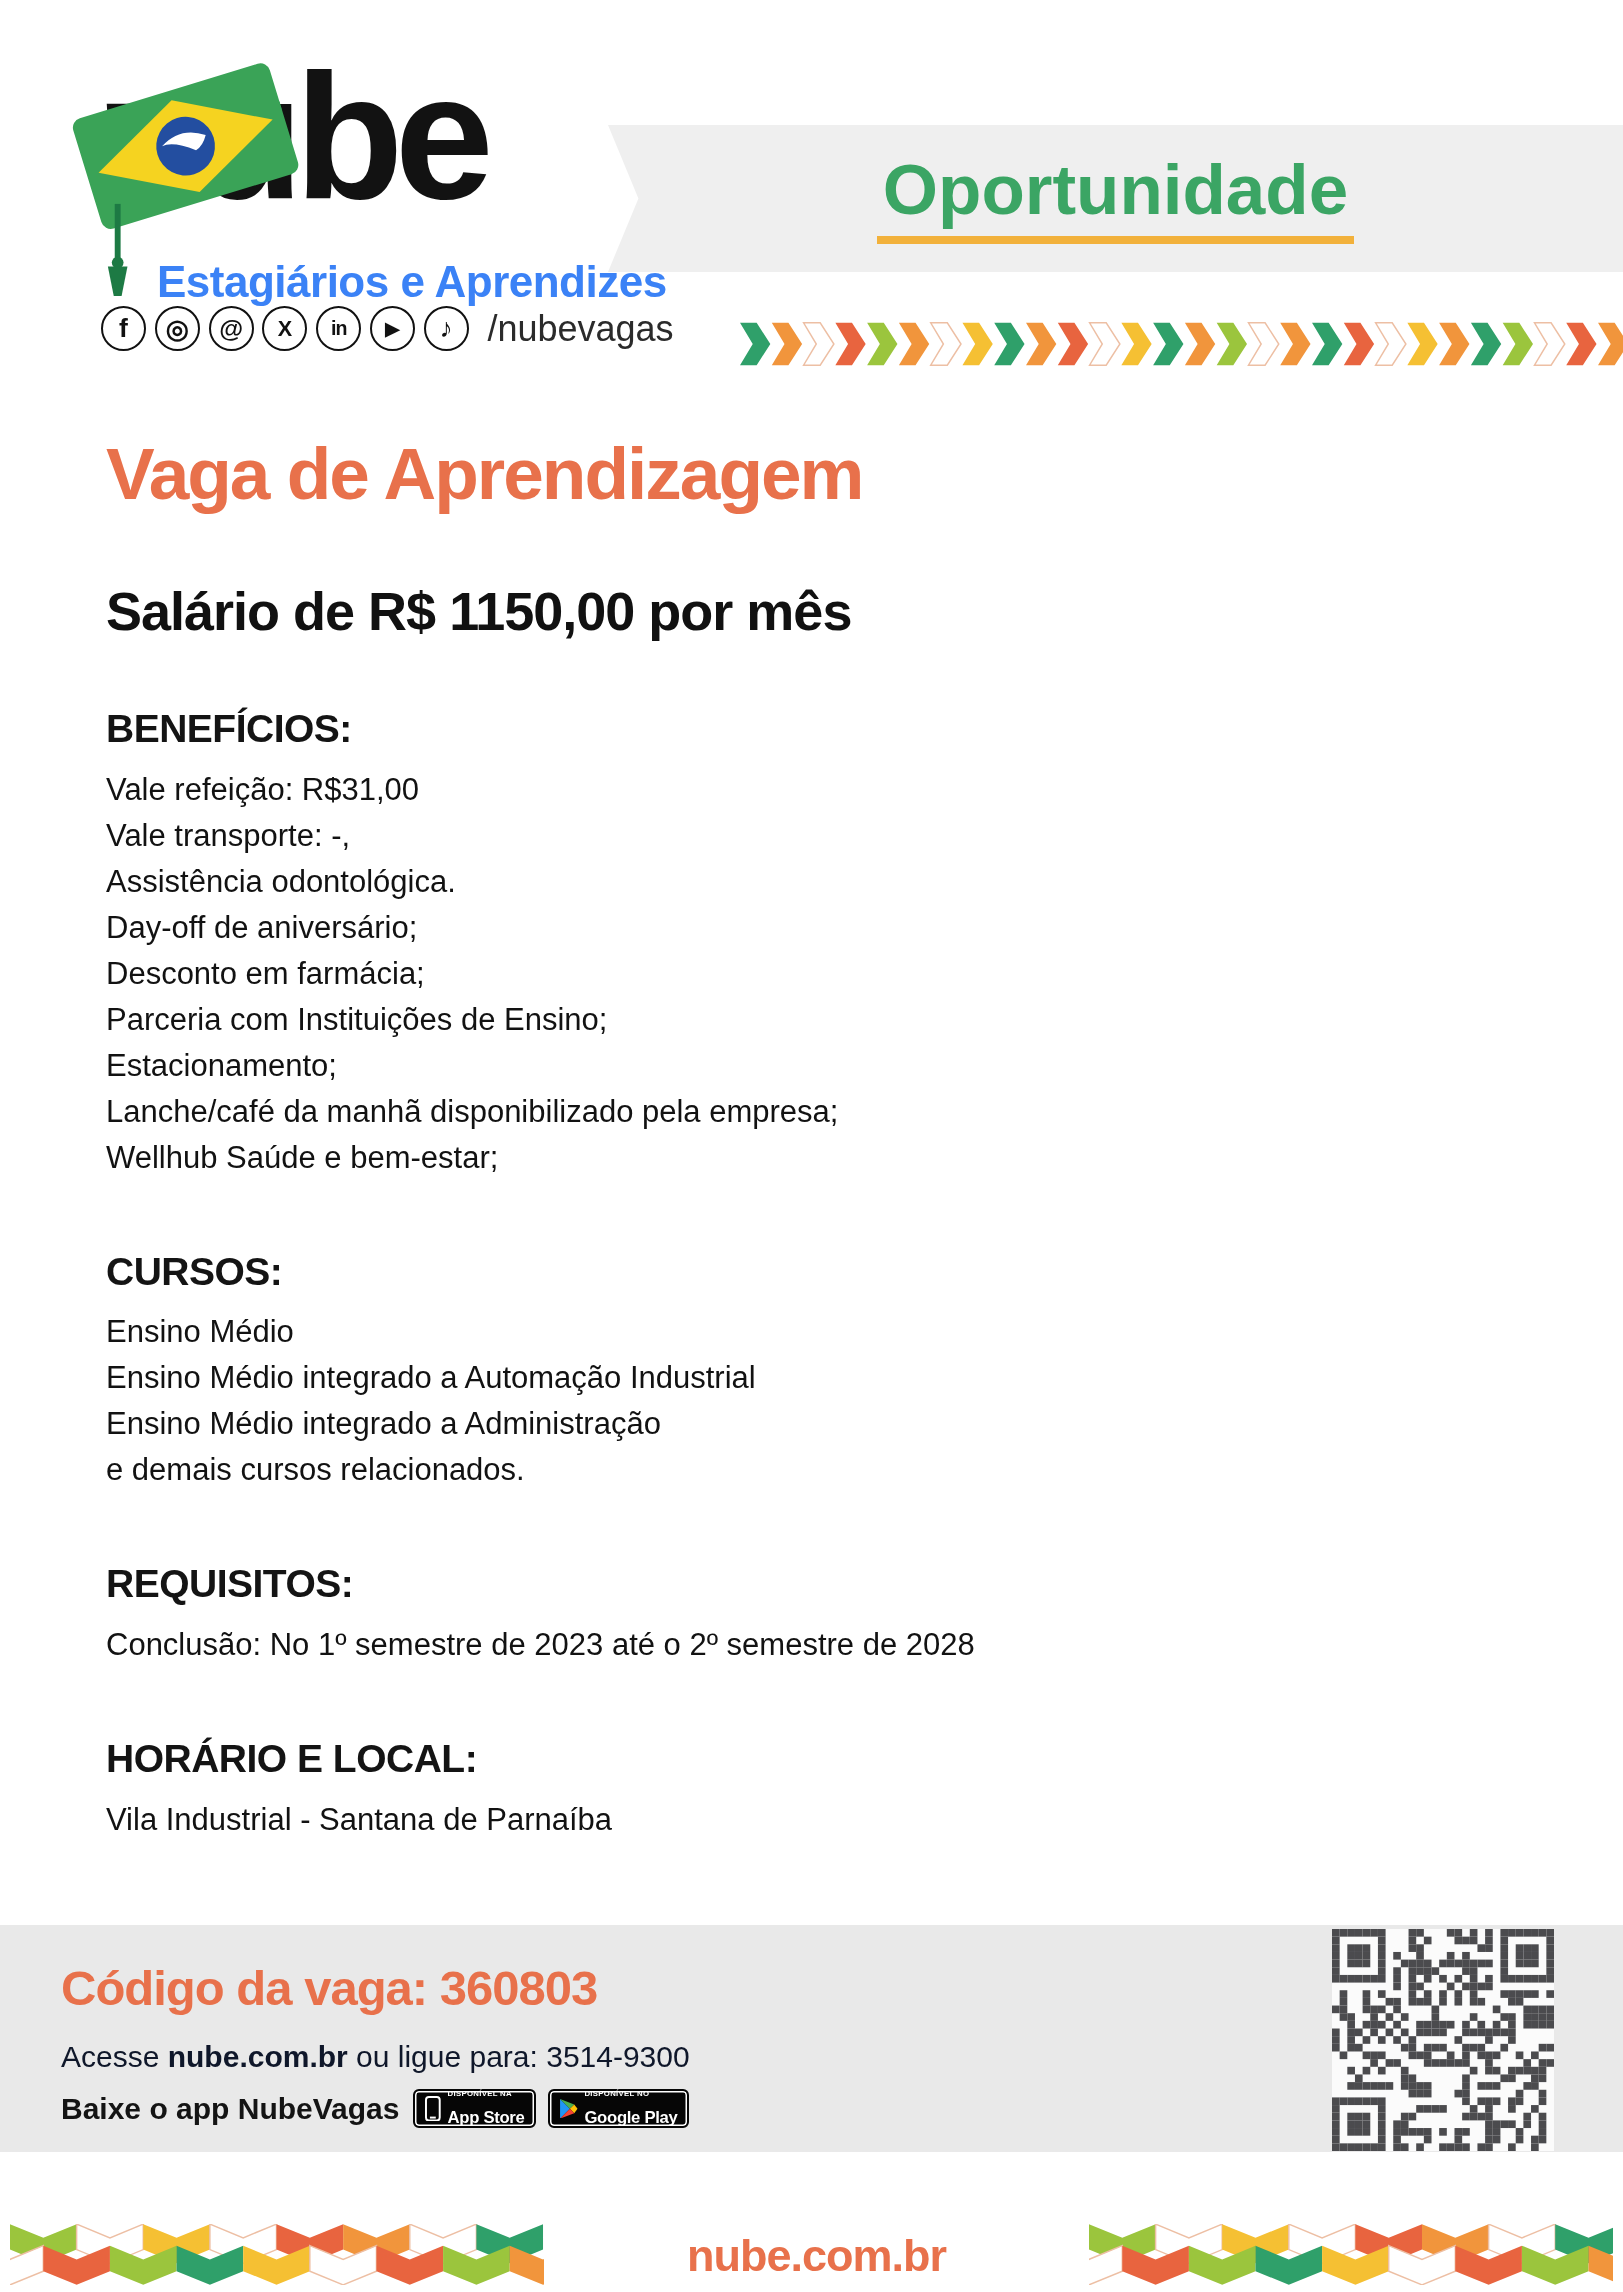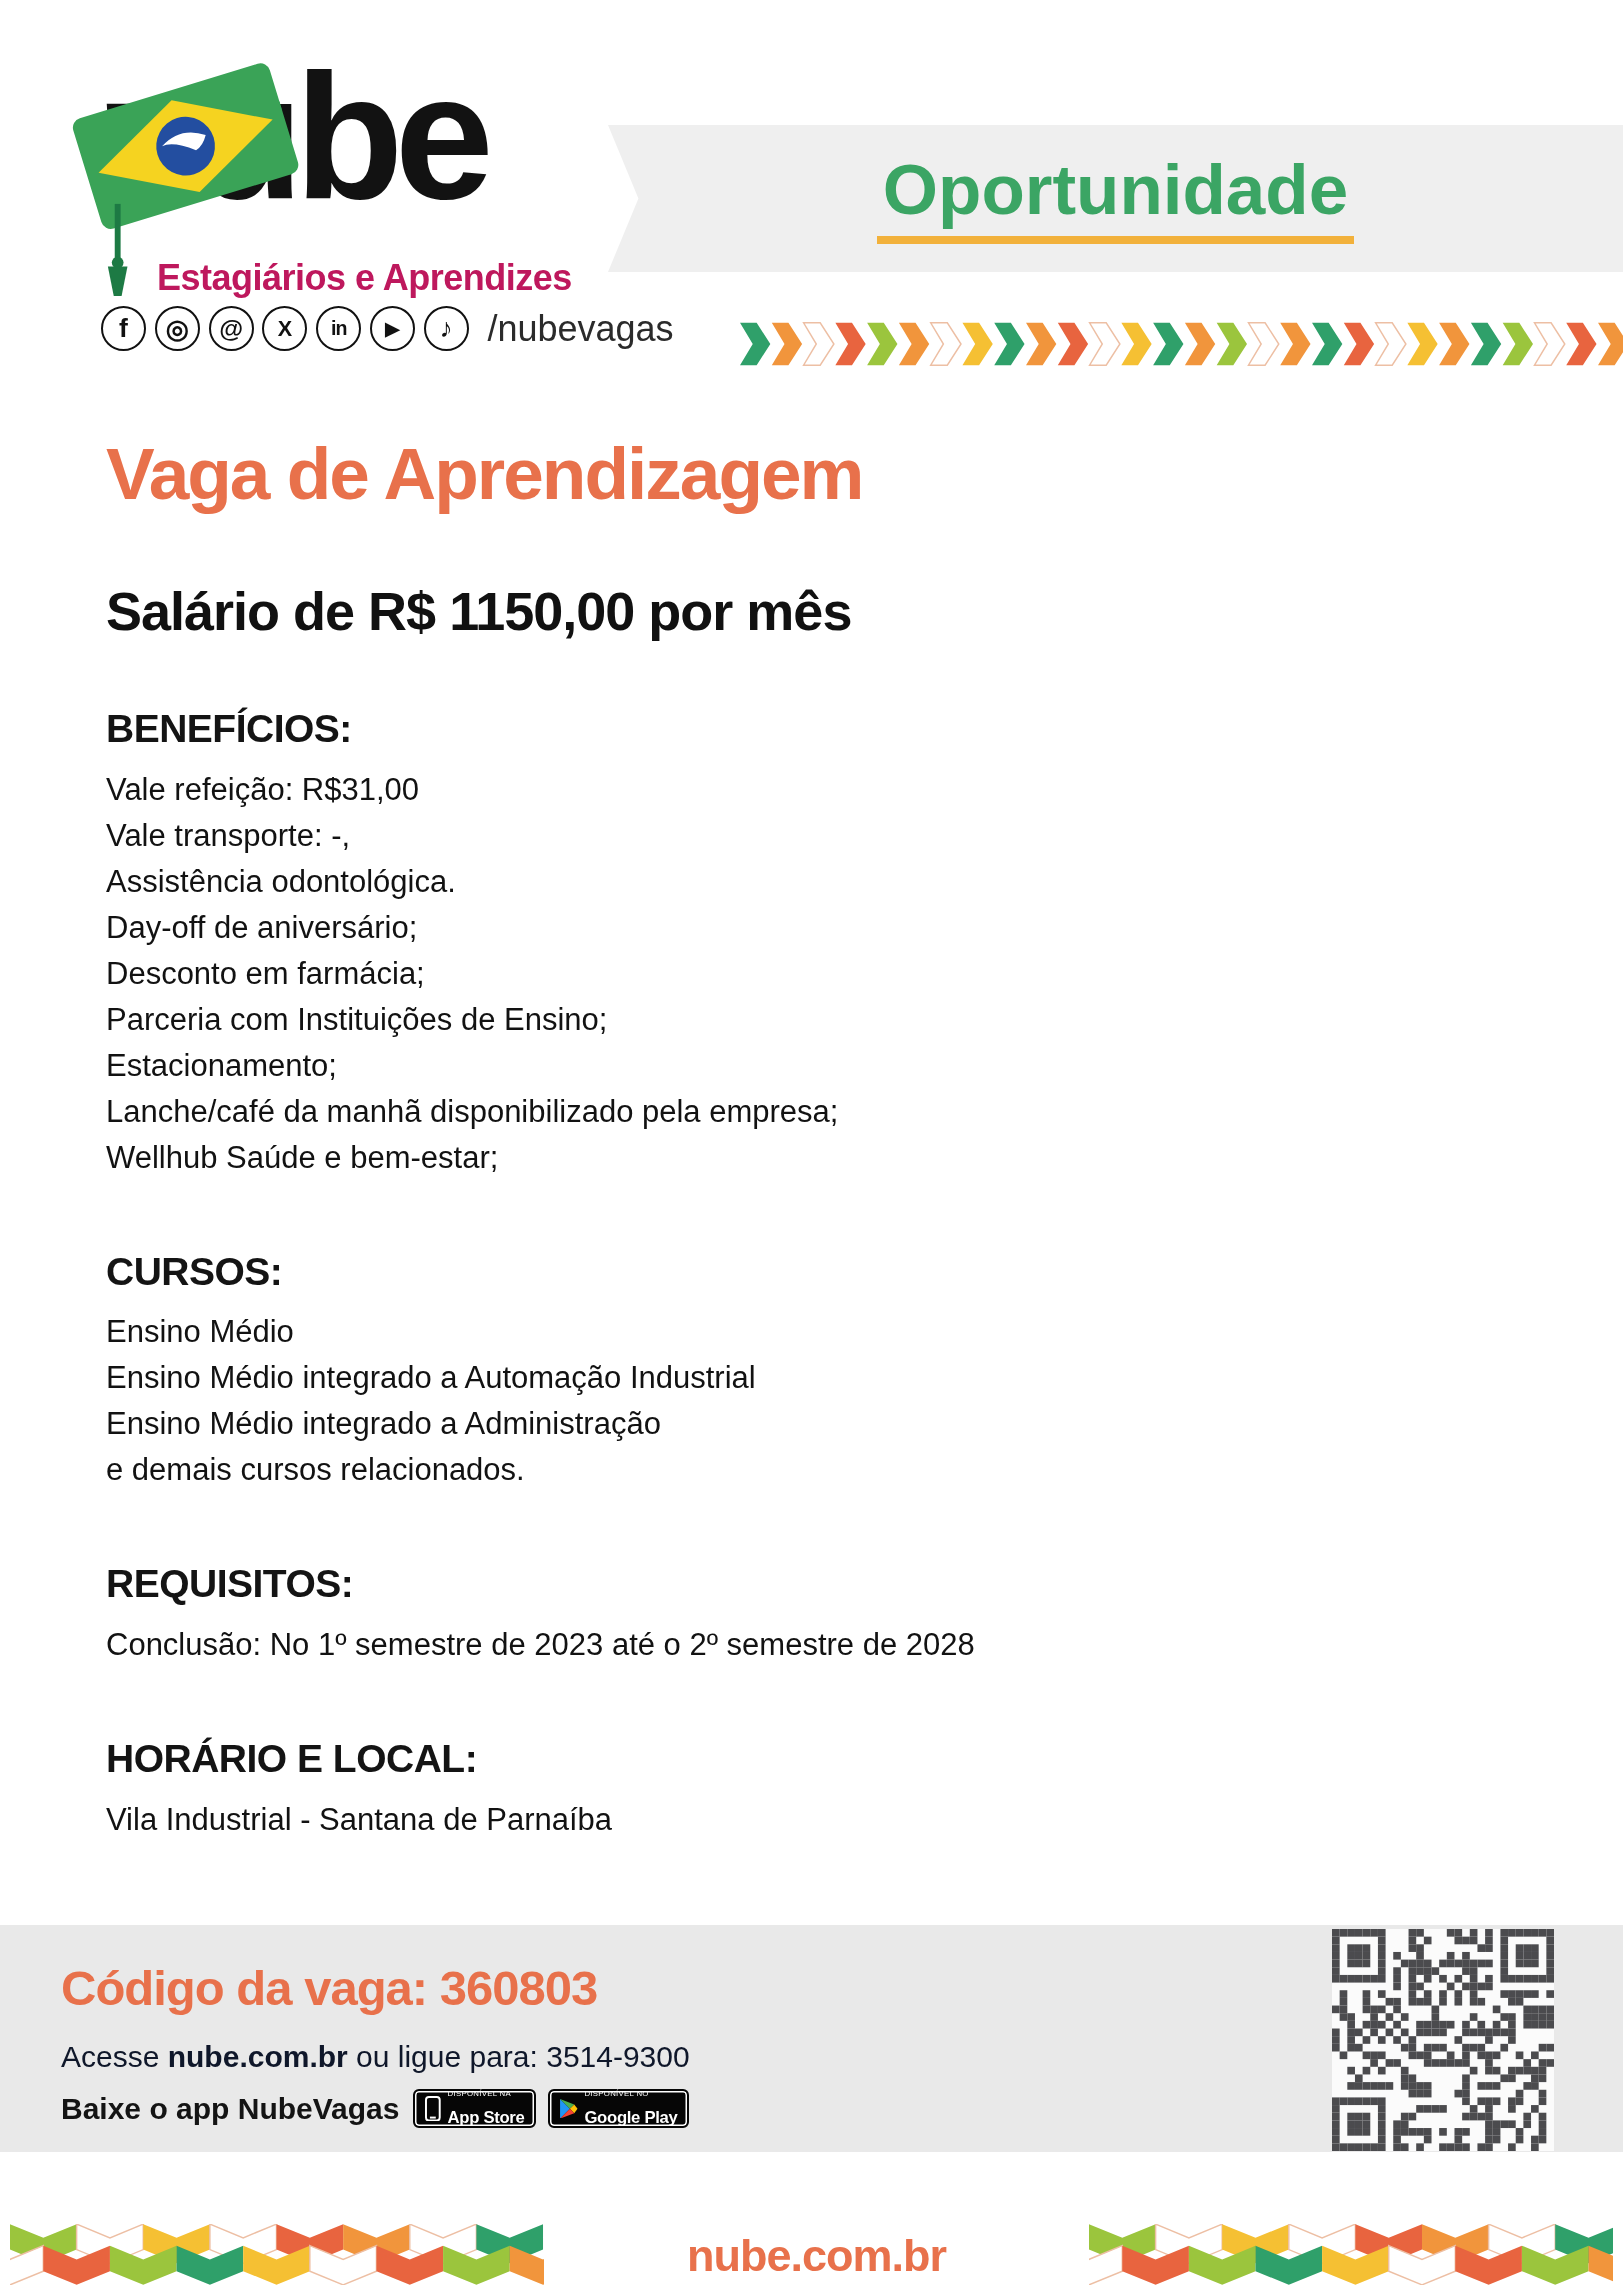--- a/index.html
+++ b/index.html
@@ -13,22 +13,22 @@
   }
   *{margin:0;padding:0;box-sizing:border-box;}
   html,body{background:#fff;}
   body{font-family:"Liberation Sans",sans-serif;color:var(--ink);}
   .page{position:relative;width:1623px;height:2293px;background:#fff;overflow:hidden;margin:0 auto;}
 
   
   .logo-text{position:absolute;left:95px;top:39px;font-size:178px;font-weight:700;
     letter-spacing:-8.8px;color:#121212;line-height:1.1;z-index:1;}
   .flag-cap{position:absolute;left:57px;top:49px;z-index:2;}
-  .tagline{position:absolute;left:157px;top:257px;font-size:36px;font-weight:700;
-    letter-spacing:-0.5px;color:#be185d;}
+  .tagline{position:absolute;left:157px;top:257px;font-size:44px;font-weight:700;
+    letter-spacing:-0.5px;color:#3b82f6;}
 
   .social-row{position:absolute;left:101px;top:306px;display:flex;align-items:center;gap:8.8px;}
   .sicon{width:45px;height:45px;border:2.9px solid #111;border-radius:50%;display:flex;
     align-items:center;justify-content:center;font-weight:700;color:#111;background:#fff;}
   .sicon.g-f{font-size:26.5px;}
   .sicon.g-insta{font-size:26.5px;}
   .sicon.g-at{font-size:24.5px;}
   .sicon.g-x{font-size:21.6px;}
   .sicon.g-in{font-size:19.6px;letter-spacing:-1px;}
   .sicon.g-yt{font-size:18.6px;}
@@ -57,21 +57,21 @@
   .footer-band{position:absolute;left:0;top:1925px;width:1623px;height:227px;background:var(--footer-bg);}
   .f-left{position:absolute;left:61px;top:35px;}
   .job-code{font-size:49px;font-weight:700;color:var(--accent);letter-spacing:-1px;}
   .access-line{margin-top:23.5px;font-size:30px;color:#0f172a;}
   .access-line b{font-weight:700;}
   .dl-row{margin-top:15.7px;display:flex;align-items:center;gap:13.7px;font-size:30px;font-weight:700;}
   .store-badge{display:inline-flex;align-items:center;gap:6.9px;background:#060606;color:#fff;
     border-radius:5.9px;border:2px solid #060606;box-shadow:inset 0 0 0 1.5px #fff;
     padding:3.9px 9.8px;height:39px;cursor:pointer;}
   .store-badge .txt{display:flex;flex-direction:column;justify-content:center;line-height:1;}
-  .store-badge .l1{font-size:7.8px;font-weight:400;letter-spacing:0.3px;margin-bottom:12px;}
+  .store-badge .l1{font-size:7.8px;font-weight:700;letter-spacing:0.3px;margin-bottom:12px;}
   .store-badge .l2{font-size:16.7px;font-weight:700;letter-spacing:-0.3px;}
   .qr-wrap{position:absolute;right:69px;top:3.9px;width:222px;height:222px;background:#fbfbfb;}
 
   
   .bottom-row{position:absolute;left:0;top:2219px;width:1623px;height:74px;display:flex;
     align-items:center;justify-content:space-between;padding:0 9.8px;}
   .bottom-site{font-size:45px;font-weight:700;color:var(--accent);letter-spacing:-1px;}
 </style>
 </head>
 <body>

